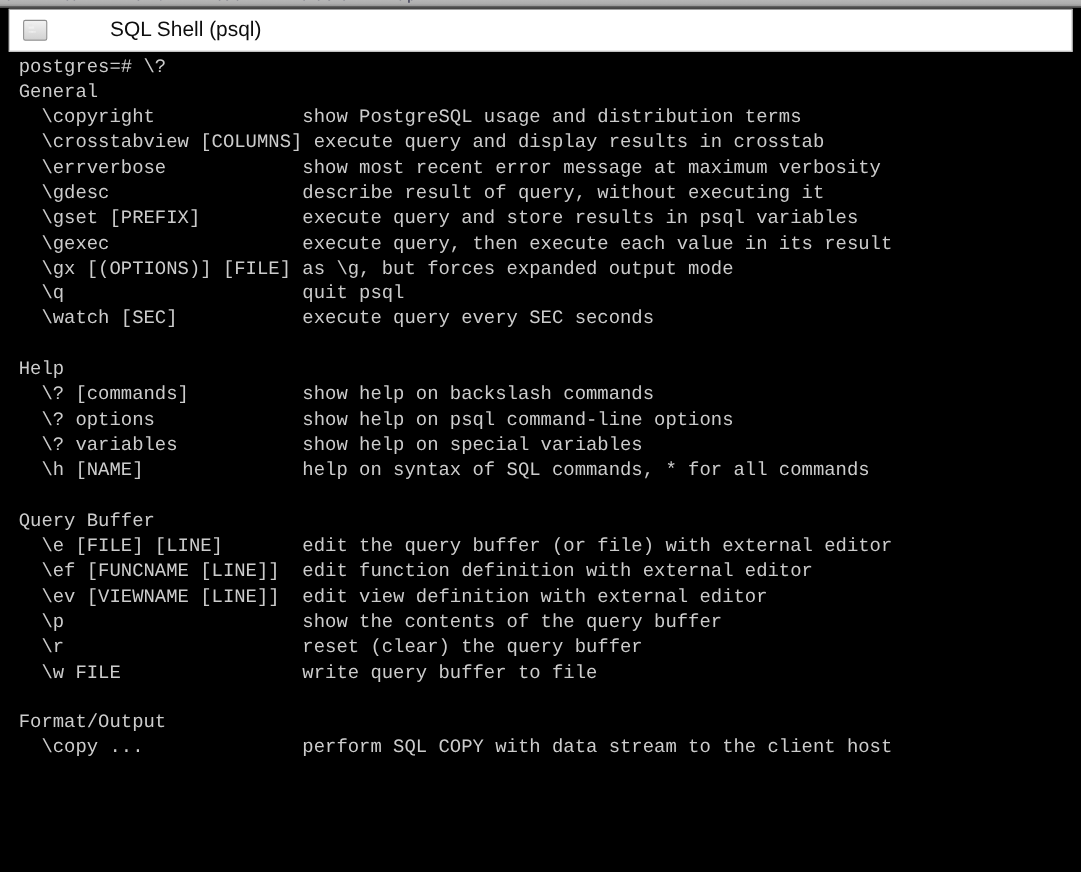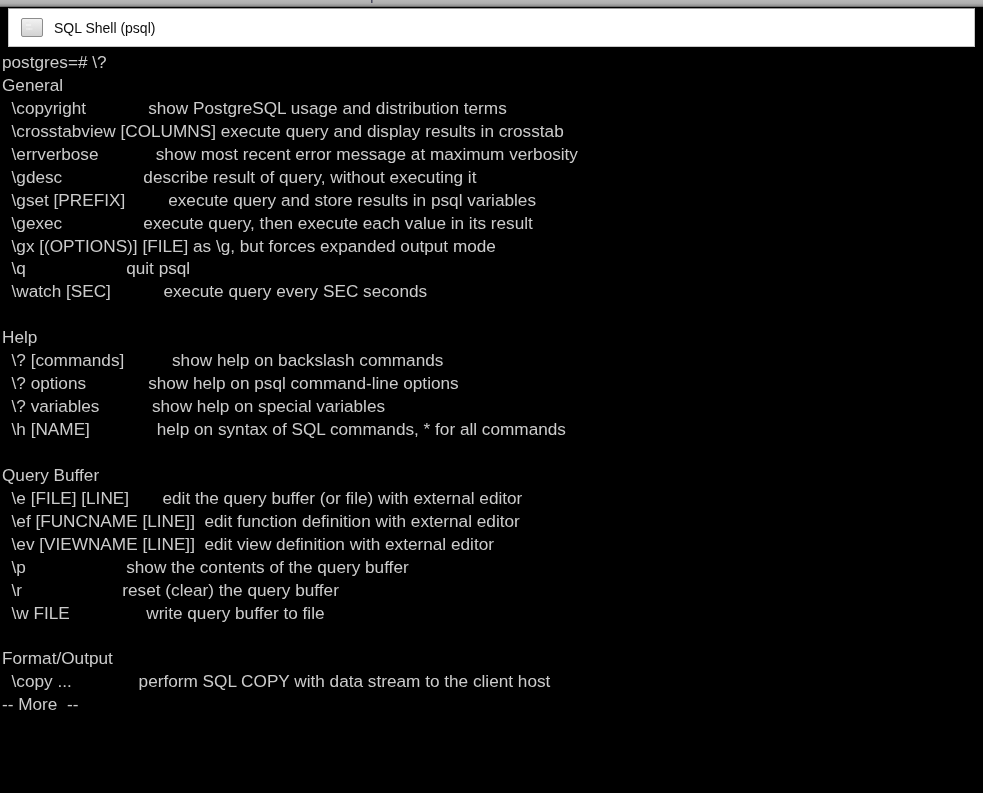--- a/index.html
+++ b/index.html
@@ -90,24 +90,25 @@
     content: "";
     position: absolute;
     left: 2px;
     top: 1px;
     width: 3px;
     height: 1.5px;
     background: #e8e8e8;
   }
   .titlebar-text {
     font-family: "Liberation Sans", sans-serif;
-    font-size: 14px;
+    font-size: 19px;
     color: #0e0e0e;
     line-height: 1;
     white-space: nowrap;
+    margin-left: 46px;
   }
 
   
   .console {
     position: absolute;
     left: 0;
     top: 48px;
     width: 983px;
     height: 745px;
     background: #000000;
@@ -116,26 +117,27 @@
   .console-inner {
     position: absolute;
     left: 0;
     top: 3px;
     width: 983px;
   }
   .line {
     display: block;
     height: 22.95px;
     line-height: 22.95px;
-    font-family: Liberation Sans, sans-serif;
+    font-family: Liberation Mono, monospace;
     font-size: 17.2px;
     color: #cccccc;
     white-space: pre;
     letter-spacing: 0px;
     padding-left: 2px;
+    margin-left: 15px;
   }
   .line.blank {
     color: transparent;
   }
 </style>
 </head>
 <body>
 
 <div class="menubar-sliver">
   <div class="menu-items">
@@ -173,15 +175,14 @@
       <div class="line">Query Buffer</div>
       <div class="line">  \e [FILE] [LINE]       edit the query buffer (or file) with external editor</div>
       <div class="line">  \ef [FUNCNAME [LINE]]  edit function definition with external editor</div>
       <div class="line">  \ev [VIEWNAME [LINE]]  edit view definition with external editor</div>
       <div class="line">  \p                     show the contents of the query buffer</div>
       <div class="line">  \r                     reset (clear) the query buffer</div>
       <div class="line">  \w FILE                write query buffer to file</div>
       <div class="line blank">&nbsp;</div>
       <div class="line">Format/Output</div>
       <div class="line">  \copy ...              perform SQL COPY with data stream to the client host</div>
-      <div class="line">-- More  --</div>
     </div>
 </div>
 
 </body></html>

